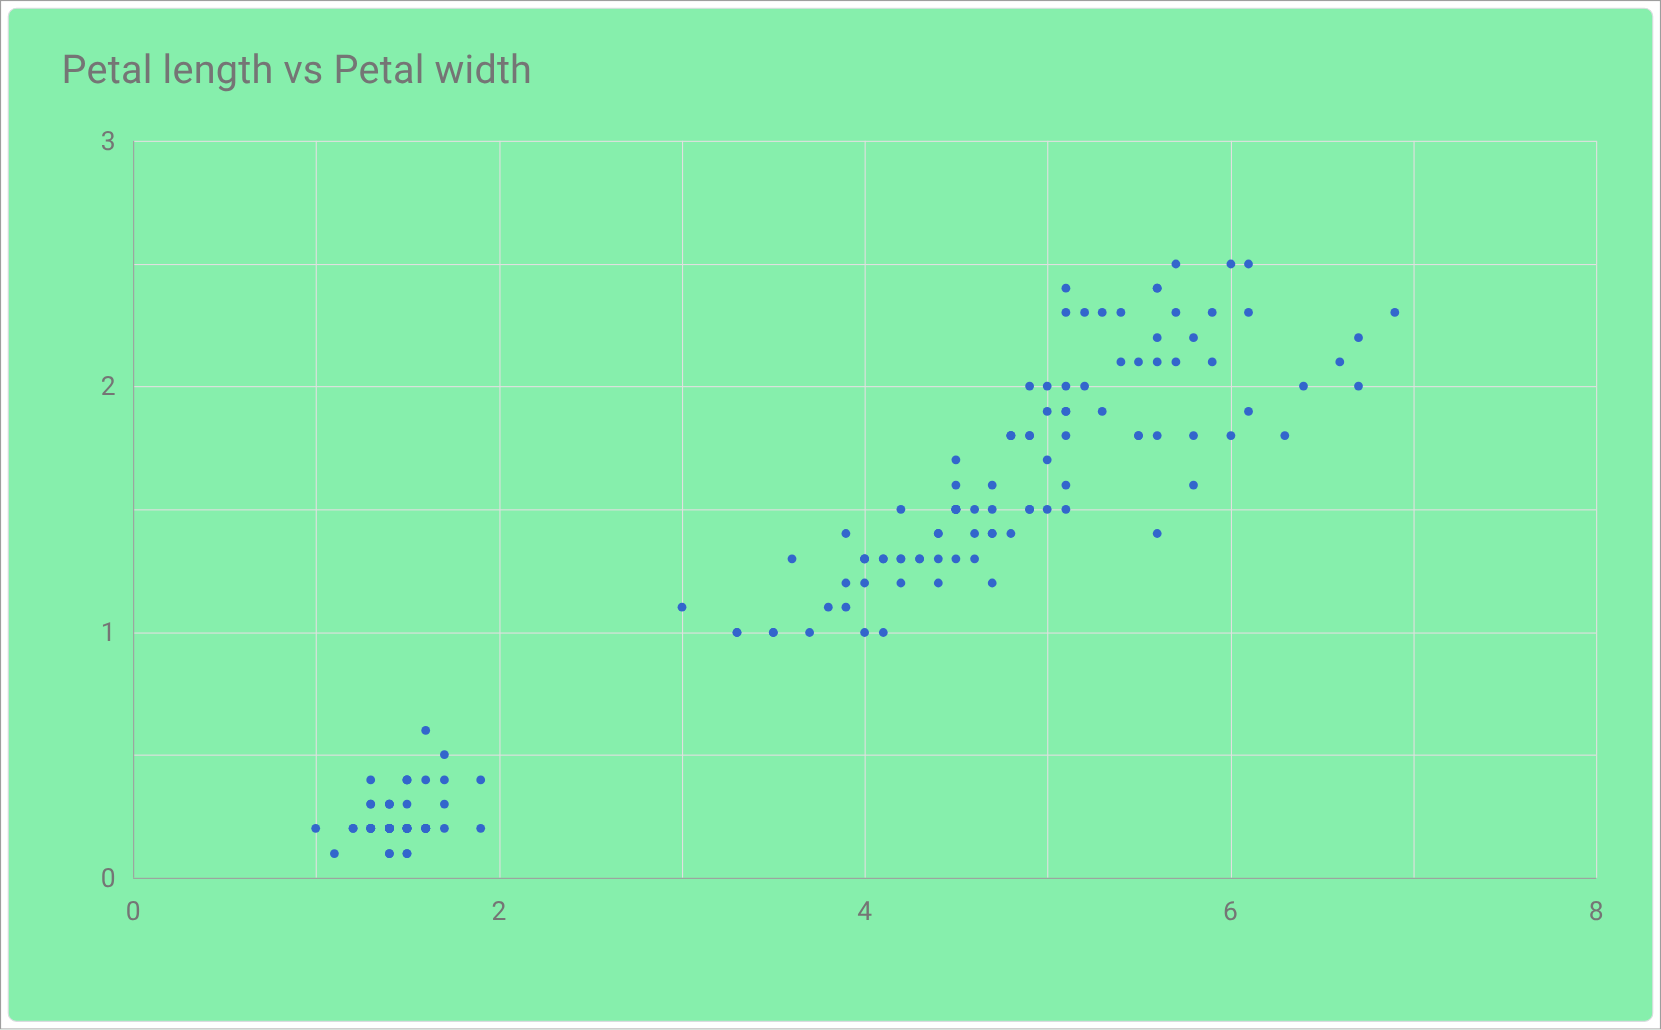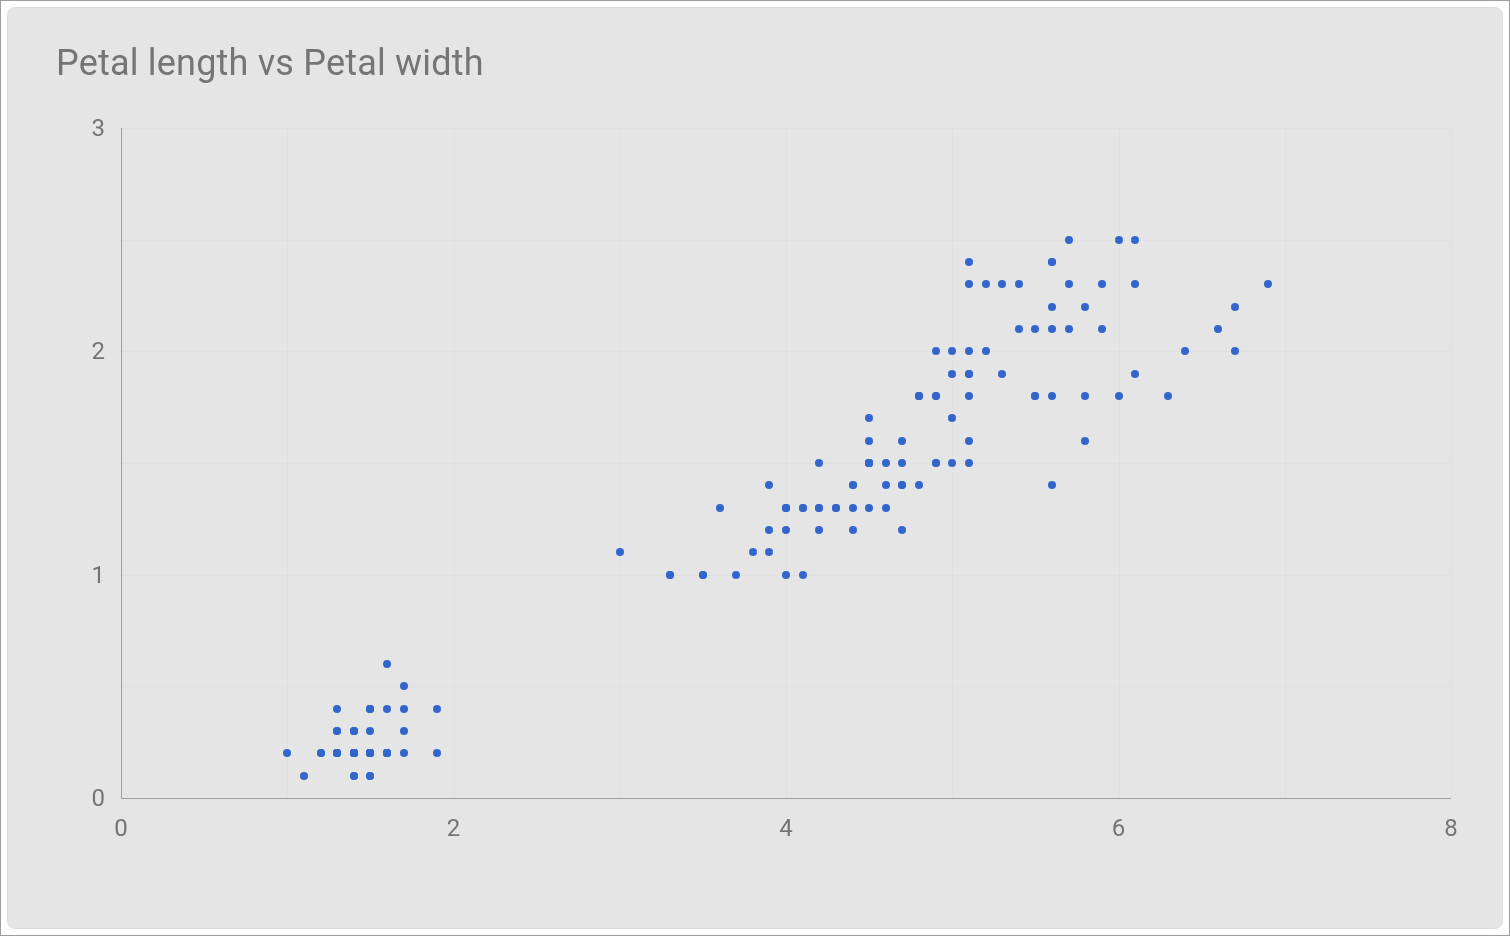--- a/index.html
+++ b/index.html
@@ -19,21 +19,21 @@
     position: relative;
   }
   .inner-card {
     position: absolute;
     left: 6px;
     top: 6px;
     right: 6px;
     bottom: 6px;
     border: 1px solid #dadce0;
     border-radius: 8px;
-    background: #e5e5e5;
+    background: #86efac;
     box-sizing: border-box;
     overflow: hidden;
   }
   .chart-title {
     position: absolute;
     left: 48px;
     top: 34px;
     font-size: 36px;
     color: #757575;
     font-weight: 400;

